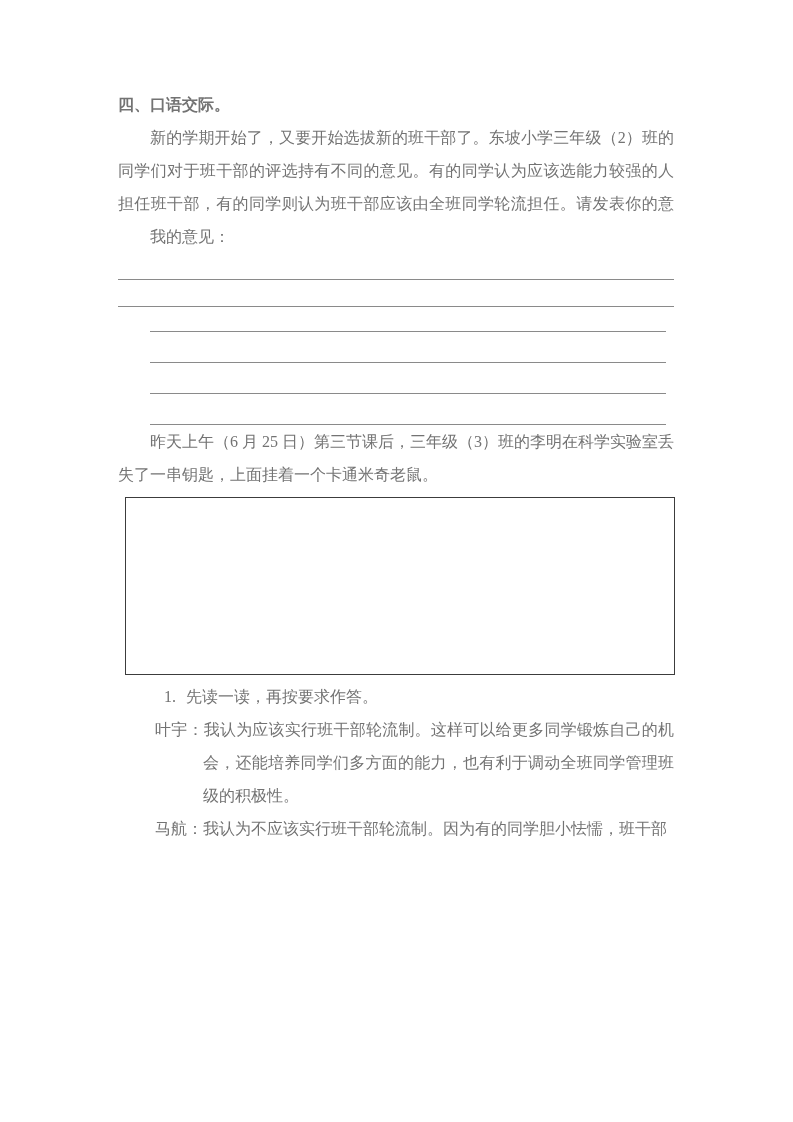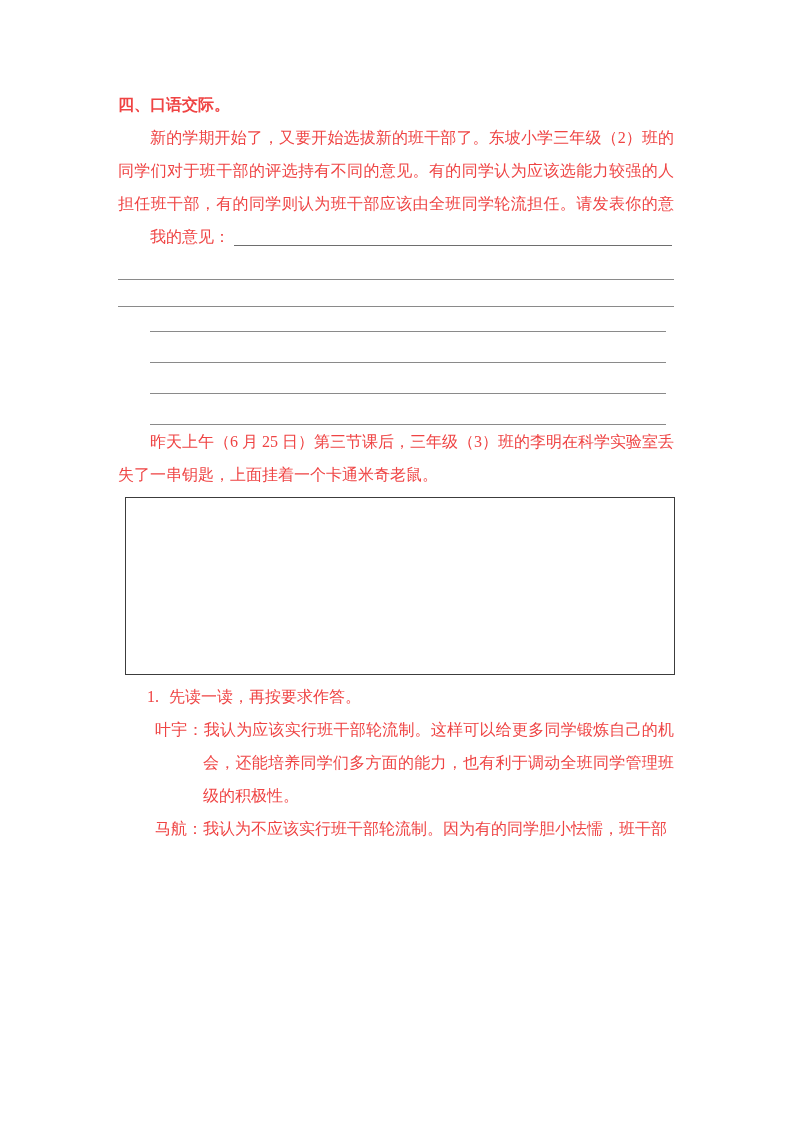--- a/index.html
+++ b/index.html
@@ -5,43 +5,43 @@
   html,body{margin:0;padding:0;background:#ffffff;}
   .page{
     position:relative;
     width:793px;height:1122px;
     background:#ffffff;
     box-sizing:border-box;
     padding:88px 119px 0 118px;
     font-family:"Liberation Serif","DejaVu Serif",serif;
     font-size:16px;
     line-height:33px;
-    color:#ef4444;
+    color:#737373;
     overflow:hidden;
   }
   .heading{margin:0;font-size:16px;font-weight:bold;height:33px;overflow:hidden;}
   .para{margin:0;text-align:justify;word-break:break-all;overflow:hidden;}
   .para-1{height:33px;}
   .para-2{height:66px;}
   .para-3{height:99px;}
   .indent{text-indent:2em;}
   .hang{padding-left:2em;text-indent:-2em;}
   .bold{font-weight:bold;}
-  .answer-row{display:flex;align-items:flex-end;height:33px;padding-left:2em;overflow:hidden;}
+  .answer-row{display:flex;align-items:flex-start;height:33px;padding-left:2em;overflow:hidden;flex-direction:column;}
   .answer-row .label{white-space:nowrap;}
   .fill-line{flex:1;border-bottom:1px solid #6e6e6e;margin:0 2px 7px 4px;}
   .lines .ans-line{border-bottom:1px solid #8a8a8a;}
   .lines-four .ans-line{height:26px;}
   .lines-five{margin-left:2em;margin-right:8px;}
   .lines-five .ans-line{height:30px;}
   .lines-five .ans-line:first-child{height:24px;}
   .sec-six-heading{margin-top:8px;}
   .notice-box{margin:6px 0 0 7px;width:550px;height:178px;border:1px solid #3c3c3c;box-sizing:border-box;background:#ffffff;}
   .sec-seven{margin-top:5px;}
-  .item-row{height:33px;margin-left:29px;overflow:hidden;}
+  .item-row{height:33px;margin-left:46px;overflow:hidden;}
   .item-row .item-num{margin-right:10px;}
   .dialogue{margin-left:37px;padding-left:3em;text-indent:-3em;}
 </style>
 </head>
 <body>
 
 <div class="page">
 
   <section>
     <h2 class="heading">四、口语交际。</h2>

